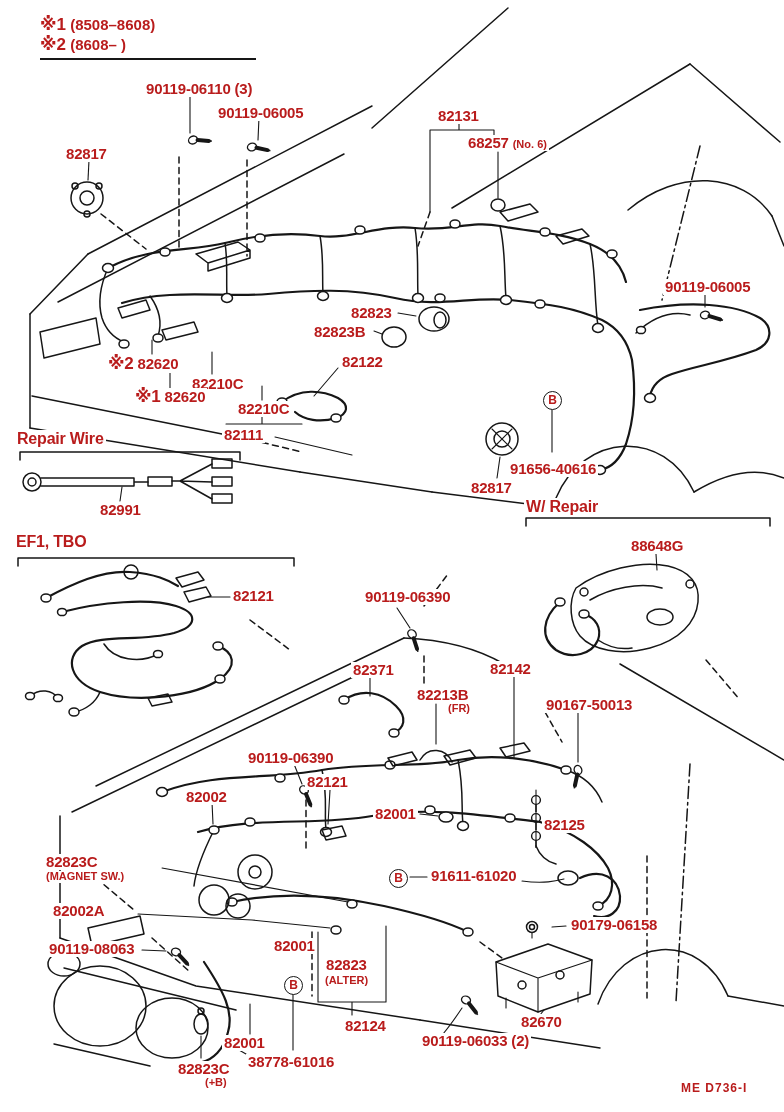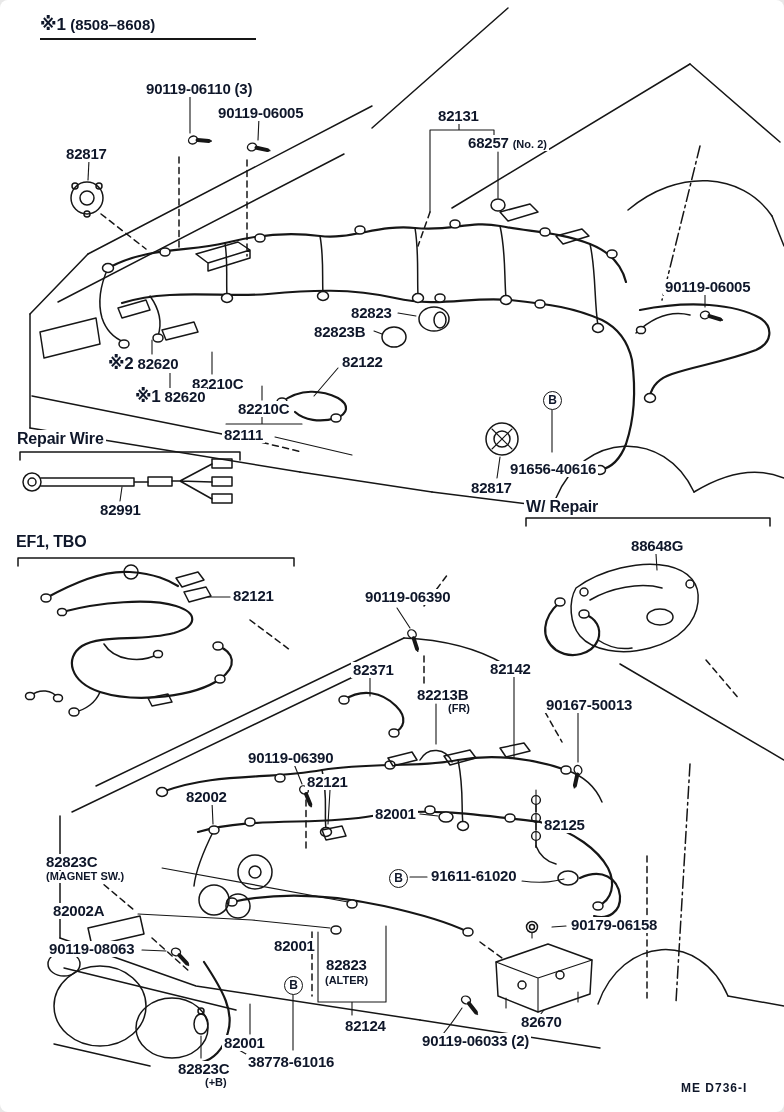--- a/index.html
+++ b/index.html
@@ -1,19 +1,19 @@
 <!DOCTYPE html>
 <html><head>
 <meta charset="utf-8">
 <style>
   html,body{margin:0;padding:0;background:#e8e8e8;}
   .stage{
     position:relative;width:784px;height:1112px;margin:0 auto;
     background:#ffffff;overflow:hidden;
-    font-family:"Liberation Sans","DejaVu Sans",sans-serif;color:#0f172a;border-radius:8px;
+    font-family:"Liberation Sans","DejaVu Sans",sans-serif;color:#b91c1c;
   }
   svg{position:absolute;left:0;top:0;}
   .ln{fill:none;stroke:#161616;stroke-width:1.5;stroke-linecap:round;stroke-linejoin:round;}
   .w2{stroke-width:2.2;}
   .thin{stroke-width:1.1;}
   .dash{stroke-dasharray:6 4.5;}
   .dd{stroke-dasharray:12 4 2.5 4;}
   .blob{fill:#ffffff;stroke:#161616;stroke-width:1.5;}
   .lbl{
     position:absolute;white-space:nowrap;background:#ffffff;padding:0 2px;
@@ -341,27 +341,28 @@
     <path class="ln thin" d="M201,1058 L201,1036"></path>
     <path class="ln thin" d="M462,1008 C454,1020 448,1028 443,1034"></path>
     <use href="#bolt" transform="translate(466,1000) rotate(20)"></use>
     <path class="ln dash" d="M480,942 L502,958"></path>
     <path class="ln thin" d="M544,1010 L540,1015"></path>
   </g>
 </svg>
 
   <div class="legend">
     <div><span class="mark">※1</span> <span>(8508–8608)</span></div>
+    <div><span class="mark">※2</span> <span>(8608–        )</span></div>
   </div>
 
   <div class="lbl" style="left:144px;top:81px">90119-06110 (3)</div>
   <div class="lbl" style="left:216px;top:105px">90119-06005</div>
   <div class="lbl" style="left:64px;top:146px">82817</div>
   <div class="lbl" style="left:436px;top:108px">82131</div>
-  <div class="lbl" style="left:466px;top:135px"><span>68257</span> <span class="sm">(No. 2)</span></div>
+  <div class="lbl" style="left:466px;top:135px"><span>68257</span> <span class="sm">(No. 6)</span></div>
   <div class="lbl" style="left:663px;top:279px">90119-06005</div>
   <div class="lbl" style="left:349px;top:305px">82823</div>
   <div class="lbl" style="left:312px;top:324px">82823B</div>
   <div class="lbl" style="left:340px;top:354px">82122</div>
   <div class="lbl" style="left:106px;top:355px"><span class="mark">※2</span> <span>82620</span></div>
   <div class="lbl" style="left:190px;top:376px">82210C</div>
   <div class="lbl" style="left:133px;top:388px"><span class="mark">※1</span> <span>82620</span></div>
   <div class="lbl" style="left:236px;top:401px">82210C</div>
   <div class="lbl" style="left:222px;top:427px">82111</div>
   <div class="lbl big" style="left:15px;top:430px">Repair Wire</div>

